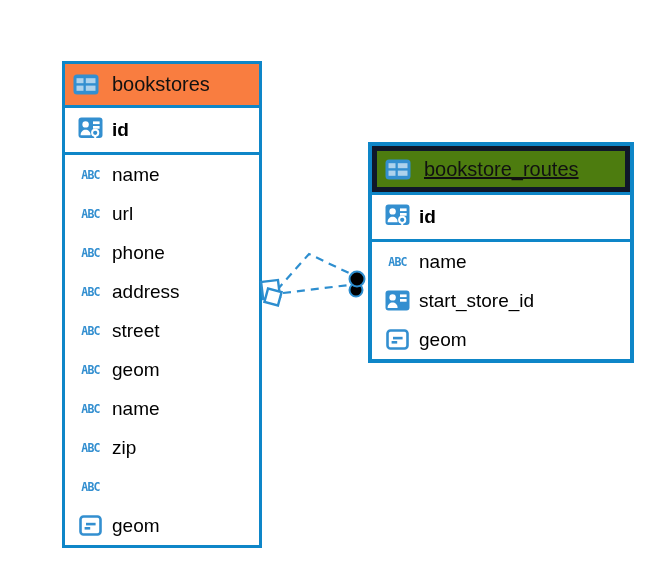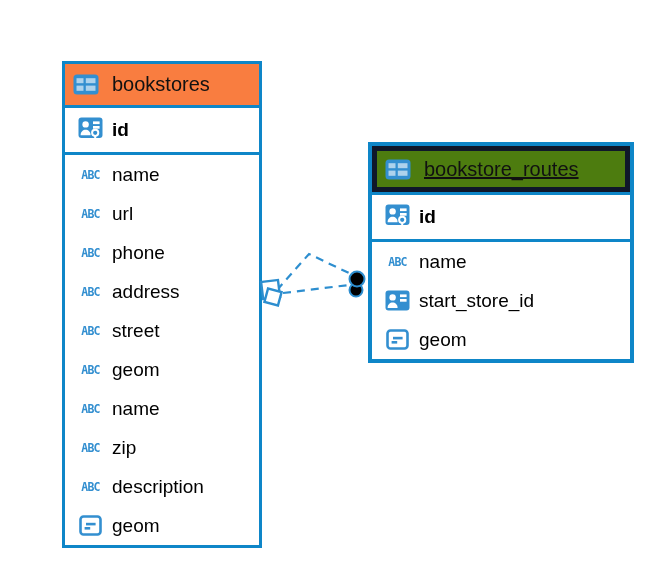--- a/index.html
+++ b/index.html
@@ -142,21 +142,20 @@
   <div class="col-row">
     <span class="icon-slot">
         <span class="abc-glyph">ABC</span>
       </span>
     <span>zip</span>
   </div>
   <div class="col-row">
     <span class="icon-slot">
         <span class="abc-glyph">ABC</span>
       </span>
-    <span>description</span>
   </div>
   <div class="col-row">
     <span class="icon-slot">
       <svg width="23" height="21" viewBox="0 0 23 21">
         <rect x="1.5" y="1.5" width="20" height="18" rx="3" fill="none" stroke="#338fd0" stroke-width="2.6"></rect>
         <rect x="7" y="7.8" width="9.6" height="2.6" fill="#338fd0"></rect>
         <rect x="5.6" y="12" width="5.6" height="2.6" fill="#338fd0"></rect>
       </svg>
     </span>
     <span>geom</span>

